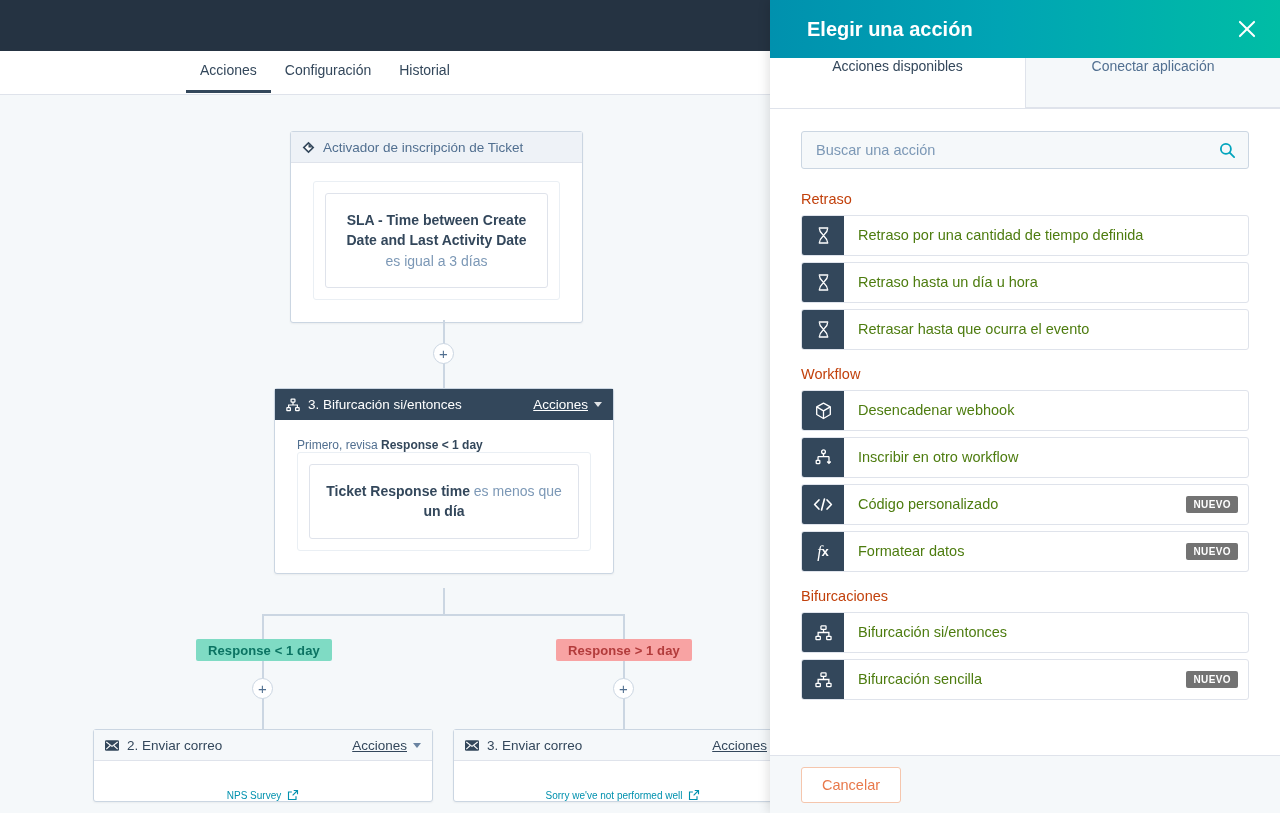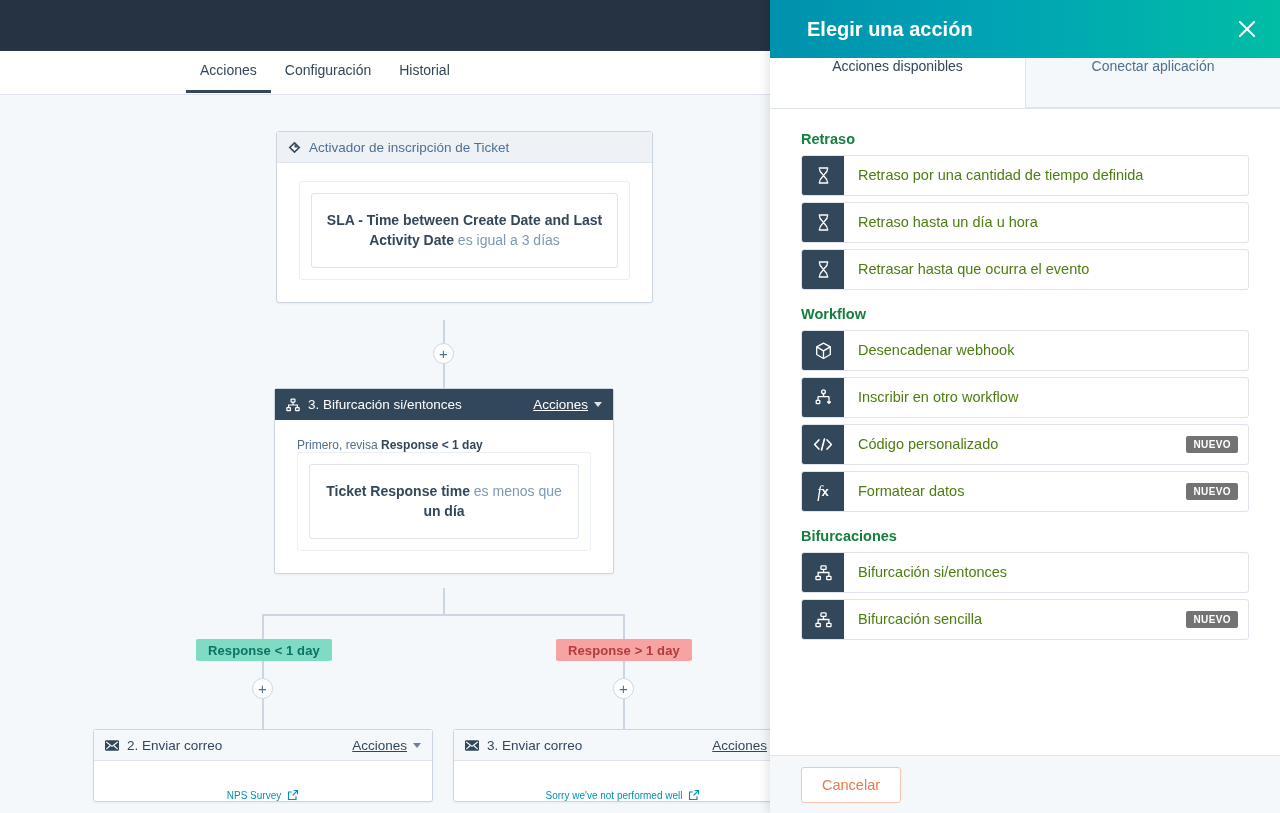--- a/index.html
+++ b/index.html
@@ -138,21 +138,21 @@
     background: #f5f8fa; display: flex; align-items: center;
     padding: 0 12px 0 14px; margin-bottom: 22px;
   }
   .searchbox input {
     flex: 1 1 auto; border: none; outline: none; background: transparent;
     font-size: 14.5px; color: #33475b; font-family: "Liberation Sans", sans-serif;
   }
   .searchbox input::placeholder { color: #7c98b6; }
 
   .group-title {
-    font-size: 14.5px; font-weight: 700; color: #15803d;
+    font-size: 14.5px; font-weight: 400; color: #c2410c;
     margin: 0 0 8px 0;
   }
   .group + .group { margin-top: 16px; }
 
   .action-row {
     display: flex; align-items: stretch; min-height: 40px;
     border: 1px solid #dfe3eb; border-radius: 3px; background: #fff;
     margin-bottom: 6px; cursor: pointer; overflow: hidden;
   }
   .action-icon {
@@ -189,21 +189,21 @@
   <div class="topbar"></div>
 
   <div class="tabstrip">
     <div class="wtab active">Acciones</div>
     <div class="wtab">Configuración</div>
     <div class="wtab">Historial</div>
   </div>
 
   <div class="canvas">
 
-    <div class="node" style="left:276px; top:36px; width:377px;">
+    <div class="node" style="left:290px; top:36px; width:293px;">
       <div class="node-head trigger">
         <span class="hicon">
           <svg width="13" height="13" viewBox="0 0 16 16">
             <path d="M8 0.8 L15.2 8 L8 15.2 L0.8 8 Z" fill="#33475b"></path>
             <path d="M8 3.6 L12.4 8 L8 12.4 L3.6 8 Z" fill="#ffffff"></path>
             <path d="M8 3.6 L12.4 8 L8 8 Z" fill="#33475b"></path>
           </svg>
         </span>
         <span class="htitle">Activador de inscripción de Ticket</span>
       </div>
@@ -324,20 +324,29 @@
       <div class="ptab active">
         <span>Acciones disponibles</span>
       </div>
       <div class="ptab inactive">
         <span>Conectar aplicación</span>
       </div>
     </div>
 
     <div class="panel-body">
 
+      <div class="searchbox">
+        <input type="text" placeholder="Buscar una acción" style="">
+        <span>
+          <svg width="17" height="17" viewBox="0 0 18 18" fill="none" stroke="#00a4bd" stroke-width="1.9">
+            <circle cx="7.3" cy="7.3" r="5.3"></circle>
+            <path d="M11.3 11.3 L16 16" stroke-linecap="round"></path>
+          </svg>
+        </span>
+      </div>
 
       <div class="group">
         <div class="group-title">Retraso</div>
 
         <div class="action-row">
           <div class="action-icon">
             <svg width="15" height="17" viewBox="0 0 16 18" fill="none" stroke="#fff" stroke-width="1.4">
               <path d="M3 1h10M3 17h10"></path>
               <path d="M3.6 1.4 C3.6 6 8 7.6 8 9 C8 10.4 3.6 12 3.6 16.6"></path>
               <path d="M12.4 1.4 C12.4 6 8 7.6 8 9 C8 10.4 12.4 12 12.4 16.6"></path>

